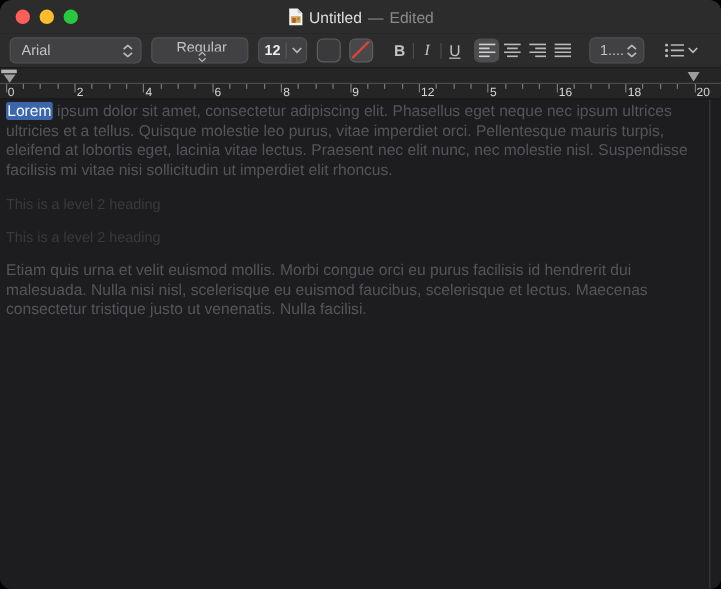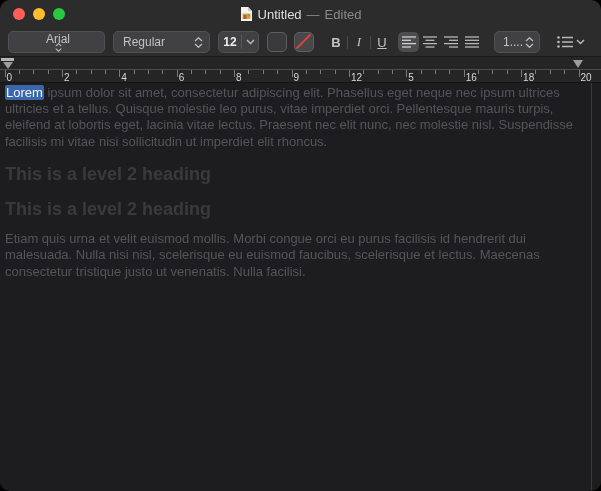--- a/index.html
+++ b/index.html
@@ -21,22 +21,22 @@
   .light.yellow{background:var(--traffic-yellow,#febc2e);}
   .light.green{background:var(--traffic-green,#28c840);}
   .titlewrap{position:absolute;inset:0;display:flex;align-items:center;justify-content:center;gap:5px;font-size:13px;}
   .title-main{font-weight:normal;color:var(--title-text);}
   .title-dim{color:var(--title-dim);}
   
   .toolbar{height:29px;background:var(--chrome-bg);display:flex;align-items:flex-start;padding:3px 0 0 8px;border-bottom:1px solid #191919;}
   .ctl{height:22px;background:var(--control-bg);border:1px solid var(--control-border);border-radius:5px;display:flex;align-items:center;color:var(--control-text);font-size:12px;}
   .popup{justify-content:space-between;padding:0 6px 0 9px;}
   .popup .lbl{overflow:hidden;white-space:nowrap;}
-  .ff{width:97px;flex-direction:column;}
-  .fs{width:97px;margin-left:8px;}
+  .ff{width:110px;}
+  .fs{width:81px;margin-left:8px;flex-direction:column;}
   .size{width:41px;margin-left:8px;padding:0;}
   .size .num{flex:1;text-align:center;color:#ececee;font-weight:bold;}
   .seg-div{width:1px;height:14px;background:#58585a;}
   .size .chev{width:16px;display:flex;justify-content:center;}
   .well{width:20px;height:20px;margin-top:1px;border:1.5px solid #5e5e60;border-radius:5px;background:#3a3a3c;position:relative;overflow:hidden;}
   .well.w1{margin-left:8px;}
   .well.w2{margin-left:7px;background:#48484a;}
   .well.w2 svg{position:absolute;inset:0;}
   .biu{display:flex;align-items:center;height:22px;margin-left:12px;}
   .biu .bt{width:20px;text-align:center;color:var(--control-text);font-size:13px;cursor:default;}
@@ -54,21 +54,21 @@
   .marker-zone{position:relative;height:12px;}
   .tick-zone{position:relative;height:13px;border-top:1px solid #4b4b4d;}
   .tick{position:absolute;top:0;width:1px;background:var(--tick);}
   .tick-num{position:absolute;top:2px;font-size:10px;color:var(--tick-text);line-height:11px;}
   .ind-bar{position:absolute;left:1px;top:1px;width:13px;height:2.5px;background:var(--marker);}
   .ind-tri{position:absolute;left:2.5px;top:4.5px;width:0;height:0;border-left:5px solid transparent;border-right:5px solid transparent;border-top:7px solid #9d9d9f;}
   .right-tri{position:absolute;left:573px;top:2.5px;width:0;height:0;border-left:5.5px solid transparent;border-right:5.5px solid transparent;border-top:8px solid #9d9d9f;}
   
   .content{position:relative;height:407px;background:var(--content-bg);padding:2px 10px 0 5px;overflow:hidden;}
   .content h1{font-size:24px;line-height:1.15;color:var(--heading-text);margin:2px 0 9px;font-weight:bold;}
-  .content h2{font-size:18px;line-height:1.15;color:var(--heading-text);margin:14px 0 12px;font-weight:bold;}
+  .content h2{font-size:12px;line-height:1.15;color:var(--heading-text);margin:14px 0 12px;font-weight:normal;}
   .content p{font-size:13px;line-height:16.2px;color:var(--body-text);}
   .sel-text{background:var(--selection-bg);color:var(--selection-text);border-radius:2px;padding:0 1px;}
   .scroll-edge{position:absolute;top:0;right:9px;width:1px;height:100%;background:#3a3a3c;}
   svg{display:block;}
 </style>
 </head>
 <body>
 
 <div class="window">
 

